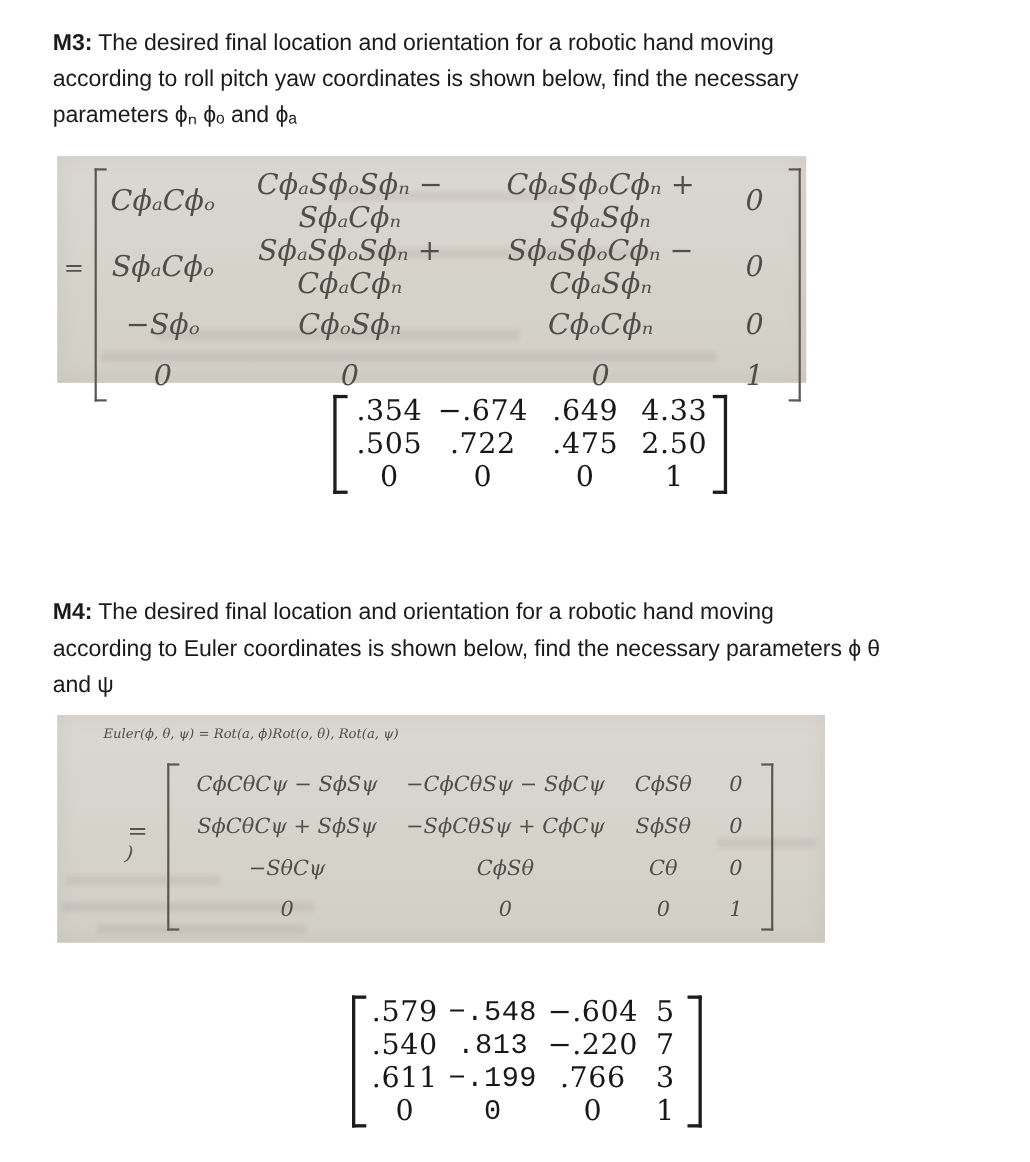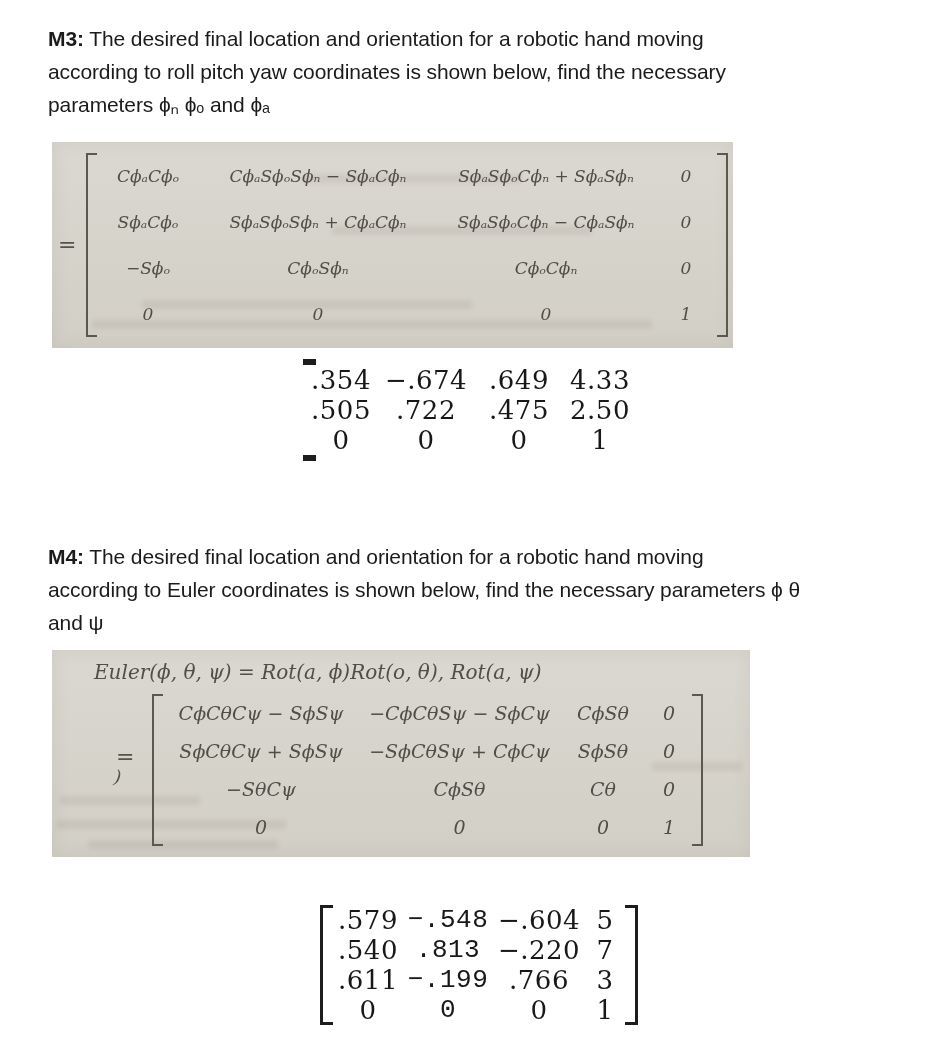--- a/index.html
+++ b/index.html
@@ -21,53 +21,53 @@
   }
   #box1 { left:52px; top:142px; width:681px; height:206px; }
   #box2 { left:52px; top:650px; width:698px; height:207px; }
 
   .panel-math { color:#504e46; font-family:"DejaVu Serif", serif; font-style:italic; }
   .eq-sign { position:absolute; font-family:"DejaVu Serif", serif; color:#55534b; font-size:22px; }
   #box1 .eq-sign { left:6px; top:232px - 142px; top:90px; }
   #box2 .eq-sign { left:64px; top:94px; }
   .artifact { position:absolute; left:62px; top:116px; color:#55534b; font-family:"DejaVu Serif", serif; font-size:18px; transform:rotate(8deg); }
 
-  .euler-line { position:absolute; left:42px; top:10px; font-size:20px; white-space:nowrap;text-align:center; }
+  .euler-line { position:absolute; left:42px; top:10px; font-size:12px; white-space:nowrap;text-align:center; }
 
   
   .mx { display:flex; align-items:stretch; position:absolute; }
   .mx .br { width:9px; border:2px solid #5a584f; }
   .mx .br.l { border-right:0; }
   .mx .br.r { border-left:0; }
   .mx table { border-collapse:collapse; }
   .mx td { text-align:center; vertical-align:middle; padding:0 3px; }
 
   #box1 .mx { left:34px; top:11px; }
-  #box1 .mx td { height:46px; font-size:17px; }
+  #box1 .mx td { height:46px; font-size:26px; }
   #box1 td:nth-child(1){ width:96px; }
   #box1 td:nth-child(2){ width:232px; }
   #box1 td:nth-child(3){ width:212px; }
   #box1 td:nth-child(4){ width:56px; }
 
   #box2 .mx { left:100px; top:44px; }
   #box2 .mx td { height:38px; font-size:19px; }
   #box2 td:nth-child(1){ width:190px; }
   #box2 td:nth-child(2){ width:195px; }
   #box2 td:nth-child(3){ width:80px; }
   #box2 td:nth-child(4){ width:40px; }
 
   
   .nummx { position:absolute; display:flex; align-items:stretch;
     font-family:"DejaVu Serif", serif; color:#181818; }
   .nummx .br { width:10px; border:3px solid #1d1d1d; }
   .nummx .br.l { border-right:0; }
   .nummx .br.r { border-left:0; }
   .nummx table { border-collapse:collapse; }
   .nummx td { text-align:center; vertical-align:middle; font-size:26px; height:29px; padding:0 2px; letter-spacing:0.5px; }
-  #num1 { left:303px; top:359px;flex-direction:column; }
+  #num1 { left:303px; top:359px; }
   #num1 td:nth-child(1){ width:72px; }
   #num1 td:nth-child(2){ width:90px; }
   #num1 td:nth-child(3){ width:88px;margin-top:12px; }
   #num1 td:nth-child(4){ width:66px; }
   #num2 { left:320px; top:905px; }
   #num2 td:nth-child(1){ width:66px; }
   #num2 td:nth-child(2){ width:86px;font-family:Liberation Mono, monospace; }
   #num2 td:nth-child(3){ width:88px; }
   #num2 td:nth-child(4){ width:36px; }
 
@@ -91,21 +91,21 @@
     <div class="ghost" style="left:90px; top:158px; width:330px;"></div>
     <div class="ghost" style="left:40px; top:178px; width:560px;"></div>
     <span class="eq-sign">=</span>
     <div class="mx">
       <div class="br l"></div>
       <table>
         <tbody>
             <tr>
           <td>CϕₐCϕₒ</td>
           <td>CϕₐSϕₒSϕₙ − SϕₐCϕₙ</td>
-          <td>SϕₐSϕₒCϕₙ + SϕₐSϕₙ</td>
+          <td>CϕₐSϕₒCϕₙ + SϕₐSϕₙ</td>
           <td>0</td>
         </tr>
         <tr>
           <td>SϕₐCϕₒ</td>
           <td>SϕₐSϕₒSϕₙ + CϕₐCϕₙ</td>
           <td>SϕₐSϕₒCϕₙ − CϕₐSϕₙ</td>
           <td>0</td>
         </tr>
         <tr>
           <td>−Sϕₒ</td>

